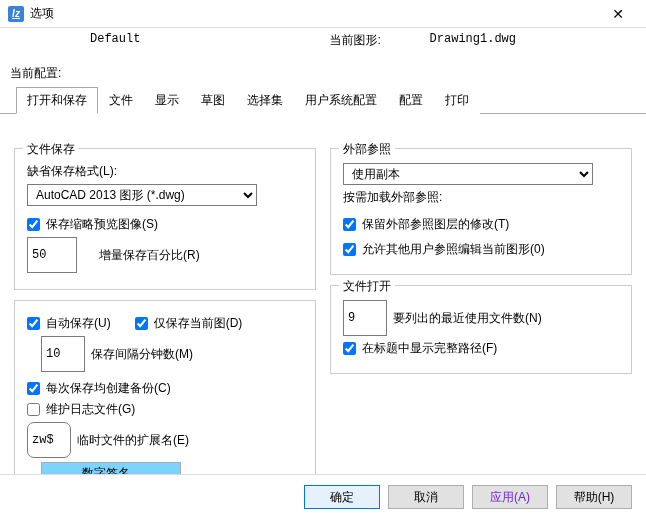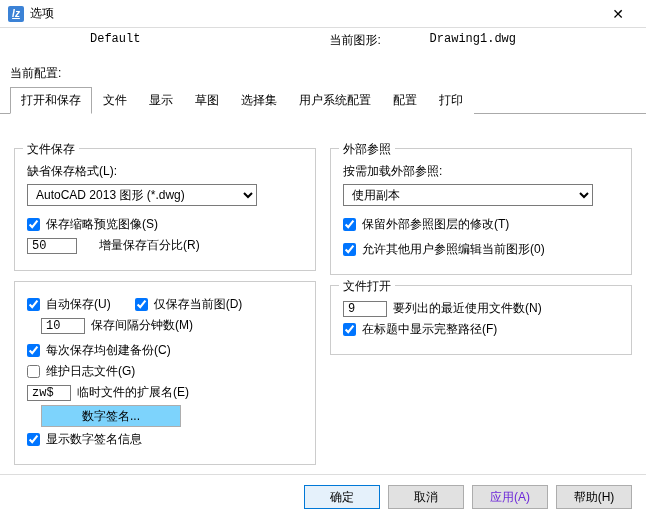--- a/index.html
+++ b/index.html
@@ -6,31 +6,31 @@
 body { font-family: "Microsoft YaHei", "SimSun", Arial, sans-serif; font-size: 12px; color: #000; background: #fff; width: 646px; height: 519px; overflow: hidden; }
 .titlebar { height: 28px; display: flex; align-items: center; padding: 0 8px; border-bottom: 1px solid #ddd; }
 .titlebar .icon { width: 16px; height: 16px; background: #3b82d6; border-radius: 2px; margin-right: 6px; display: flex; align-items: center; justify-content: center; color: #fff; font-size: 10px; font-style: italic; font-weight: bold; text-decoration: underline; }
 .titlebar .title { flex: 1; font-size: 12px; }
 .titlebar .close { width: 40px; height: 28px; display: flex; align-items: center; justify-content: center; font-size: 14px; cursor: pointer; }
 .profile-row { display: flex; padding: 4px 10px 2px; font-size: 12px; }
 .profile-row .lbl { width: 80px; margin-top: 33px; }
 .profile-row .val { font-family: "Courier New", monospace; }
 .profile-row .spacer { flex: 1; }
 .profile-row .lbl2 { width: 100px; }
-.tabs { display: flex; border-bottom: 1px solid #aaa; padding-left: 10px; margin-top: 2px; }
+.tabs { display: flex; border-bottom: 1px solid #aaa; padding-left: 16px; margin-top: 2px; }
 .tab { padding: 4px 10px; border: 1px solid transparent; border-bottom: none; cursor: pointer; position: relative; top: 1px; background: #fff; }
 .tab.active { border-color: #aaa; border-bottom: 1px solid #fff; }
 .content { display: flex; padding: 10px 14px; gap: 14px; }
 .col { flex: 1; display: flex; flex-direction: column; gap: 10px; margin-top: 24px; }
 .group { border: 1px solid #ccc; padding: 10px 12px 12px; position: relative; }
 .group-title { position: absolute; top: -8px; left: 8px; background: #fff; padding: 0 4px; font-size: 12px; }
 .row { display: flex; align-items: center; margin: 4px 0; gap: 6px; }
 .indent { margin-left: 14px; }
 select { width: 230px; height: 22px; font-size: 12px; border: 1px solid #7a7a7a; background: #fff; padding-left: 4px; }
-input[type="text"] { height: 16px; font-size: 12px; border: 1px solid #7a7a7a; padding: 0 4px; font-family: "Courier New", monospace; }
+input[type="text"] { height: 36px; font-size: 12px; border: 1px solid #7a7a7a; padding: 0 4px; font-family: "Courier New", monospace; }
 input[type="checkbox"] { width: 13px; height: 13px; cursor: pointer; }
 .btn-small { width: 140px; height: 22px; background: #7dd3fc; border: 1px solid #adadad; font-size: 12px; cursor: pointer; margin-left: 14px; }
 .footer { position: absolute; bottom: 0; left: 0; right: 0; display: flex; justify-content: flex-end; gap: 8px; padding: 10px 14px; border-top: 1px solid #ddd; background: #fff; }
 .footer button { width: 76px; height: 24px; background: #e1e1e1; border: 1px solid #adadad; font-size: 12px; cursor: pointer; }
 .footer button.primary { border: 1px solid #0078d7; background: #e5f1fb; }
 .footer button:disabled { color: #6d28d9; cursor: default; }
 label { cursor: default; }
 </style>
 </head>
 <body>
@@ -99,46 +99,46 @@
       </div>
       <div class="row" style="margin-top:8px">
         <input type="checkbox" checked="" style="">
         <label>每次保存均创建备份(C)</label>
       </div>
       <div class="row">
         <input type="checkbox" style="">
         <label>维护日志文件(G)</label>
       </div>
       <div class="row">
-        <input type="text" style="width: 44px;" value="zw$">
+        <input type="text" style="width: 44px; border-radius: 7px;" value="zw$">
         <label>临时文件的扩展名(E)</label>
       </div>
       <div class="row">
         <button class="btn-small">数字签名...</button>
       </div>
       <div class="row">
         <input type="checkbox" checked="" style="">
         <label>显示数字签名信息</label>
       </div>
     </div>
 
   </div>
 
   <div class="col">
 
     <div class="group">
       <div class="group-title">外部参照</div>
       <div class="row">
-          <label>按需加载外部参照:</label>
-        </div>
-      <div class="row">
         <select style="width:250px">
           <option>使用副本</option>
         </select>
       </div>
+      <div class="row">
+          <label>按需加载外部参照:</label>
+        </div>
       <div class="row" style="margin-top:10px">
         <input type="checkbox" checked="" style="">
         <label>保留外部参照图层的修改(T)</label>
       </div>
       <div class="row" style="margin-top:8px">
         <input type="checkbox" checked="" style="">
         <label>允许其他用户参照编辑当前图形(0)</label>
       </div>
     </div>
 

